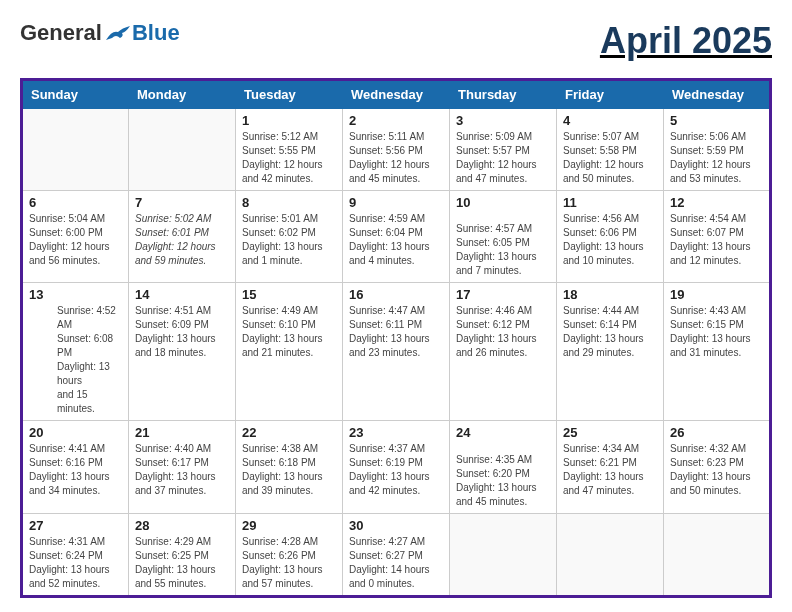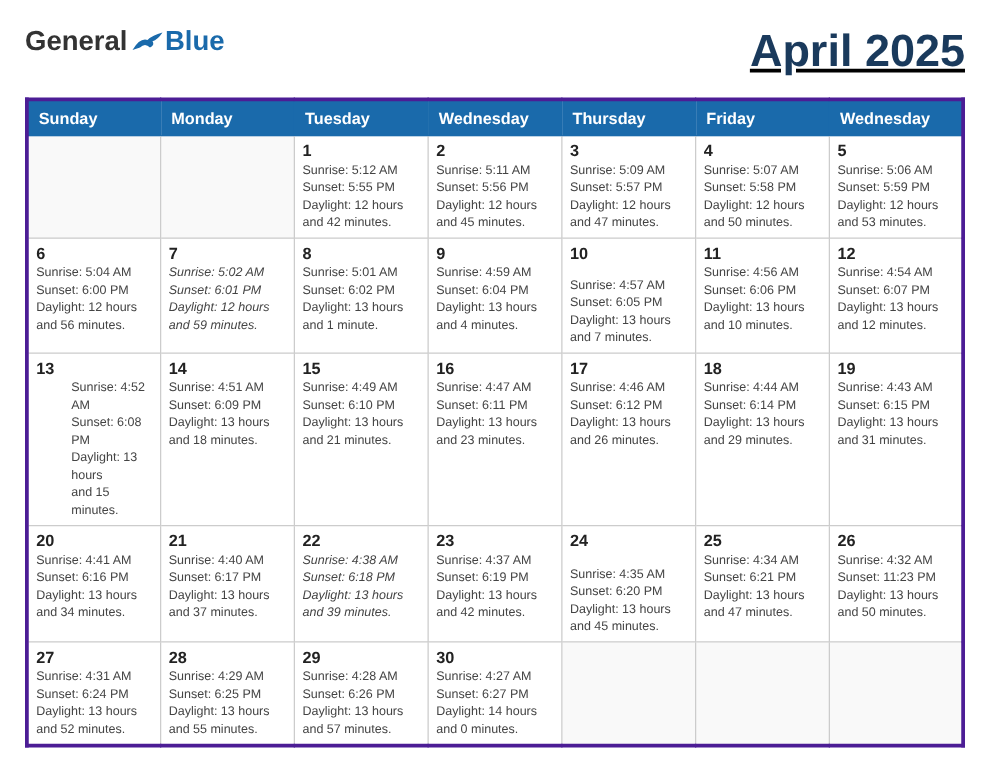--- a/index.html
+++ b/index.html
@@ -273,21 +273,21 @@
         </td>
         <td>
           <span class="day-number">21</span>
           <div class="day-info" style="white-space: pre-line;">Sunrise: 4:40 AM
 Sunset: 6:17 PM
 Daylight: 13 hours
 and 37 minutes.</div>
         </td>
         <td>
           <span class="day-number">22</span>
-          <div class="day-info" style="white-space: pre-line; font-style: italic;">Sunrise: 4:38 AM
+          <div class="day-info" style="white-space: pre-line;">Sunrise: 4:38 AM
 Sunset: 6:18 PM
 Daylight: 13 hours
 and 39 minutes.</div>
         </td>
         <td>
           <span class="day-number">23</span>
           <div class="day-info" style="white-space: pre-line;">Sunrise: 4:37 AM
 Sunset: 6:19 PM
 Daylight: 13 hours
 and 42 minutes.</div>
@@ -302,21 +302,21 @@
         <td>
           <span class="day-number">25</span>
           <div class="day-info" style="white-space: pre-line;">Sunrise: 4:34 AM
 Sunset: 6:21 PM
 Daylight: 13 hours
 and 47 minutes.</div>
         </td>
         <td>
           <span class="day-number">26</span>
           <div class="day-info" style="white-space: pre-line;">Sunrise: 4:32 AM
-Sunset: 11:23 PM
+Sunset: 6:23 PM
 Daylight: 13 hours
 and 50 minutes.</div>
         </td>
       </tr>
       <tr>
         <td>
           <span class="day-number">27</span>
           <div class="day-info" style="white-space: pre-line;">Sunrise: 4:31 AM
 Sunset: 6:24 PM
 Daylight: 13 hours

